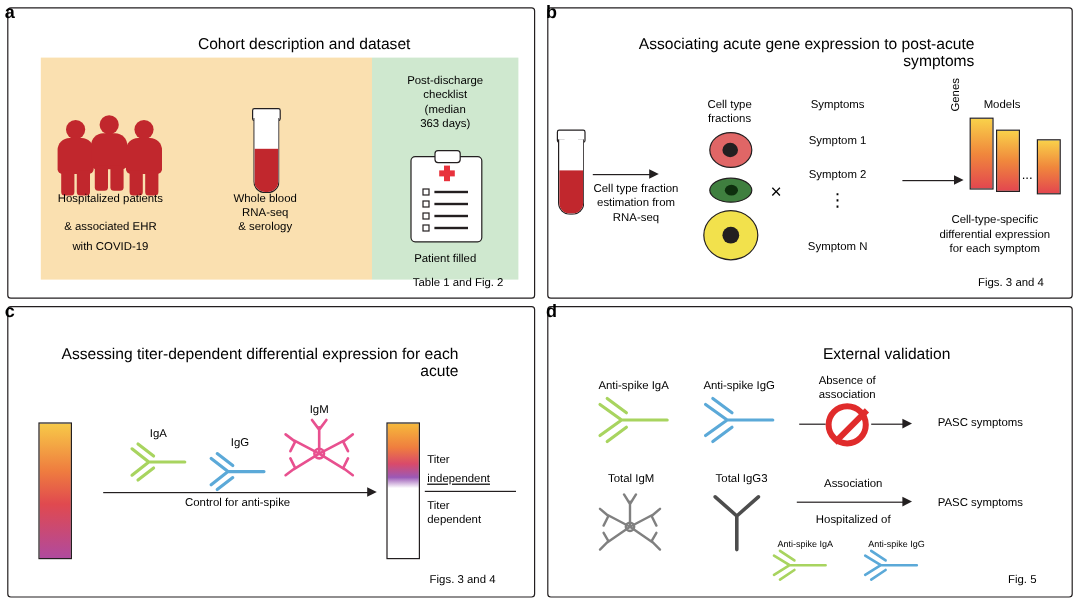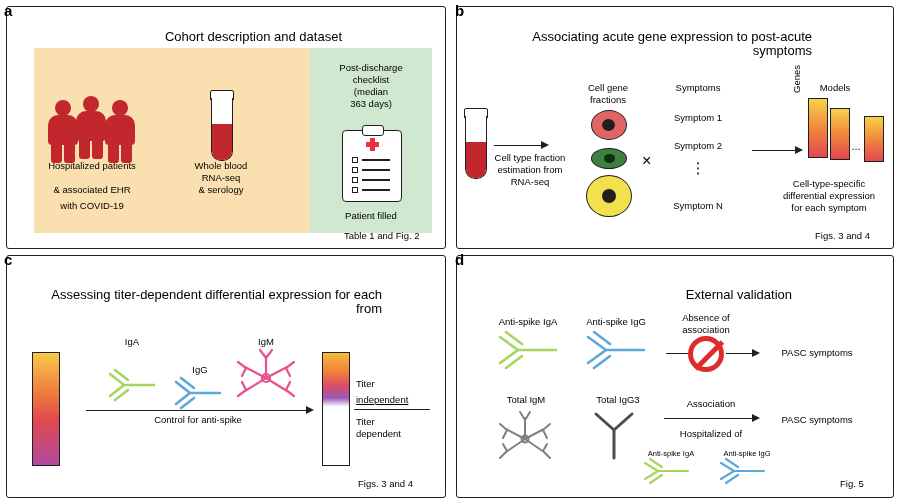--- a/index.html
+++ b/index.html
@@ -315,21 +315,21 @@
         <div class="blood"></div>
       </div>
   </div>
 
   <div class="arrow-line" style="left:494px; top:145px; width:48px;"></div>
   <div class="arrow-head" style="left:541px; top:141px;"></div>
   <div class="lbl" style="left:478px; top:152px; width:104px;">Cell type fraction</div>
   <div class="lbl" style="left:478px; top:164px; width:104px;">estimation from</div>
   <div class="lbl" style="left:478px; top:176px; width:104px;">RNA-seq</div>
 
-  <div class="lbl" style="left:568px; top:82px; width:80px;">Cell gene</div>
+  <div class="lbl" style="left:568px; top:82px; width:80px;">Cell type</div>
   <div class="lbl" style="left:568px; top:94px; width:80px;">fractions</div>
 
   <div class="cell" style="left:591px; top:110px; width:34px; height:28px; border-radius:50%; background:#e06666;">
     <div class="nuc" style="left:10px; top:8px; width:13px; height:12px;"></div>
   </div>
   <div class="cell" style="left:591px; top:148px; width:34px; height:19px; border-radius:50%; background:#3f7f3f;">
     <div class="nuc" style="left:12px; top:5px; width:11px; height:9px; background:#0e2f0e;"></div>
   </div>
   <div class="cell" style="left:586px; top:175px; width:44px; height:40px; border-radius:50%; background:#f2e14c;">
     <div class="nuc" style="left:15px; top:13px; width:14px; height:14px;"></div>
@@ -355,25 +355,25 @@
 
   <div class="lbl" style="left:768px; top:178px; width:122px;">Cell-type-specific</div>
   <div class="lbl" style="left:768px; top:190px; width:122px;">differential expression</div>
   <div class="lbl" style="left:768px; top:202px; width:122px;">for each symptom</div>
 
   <div class="footnote" style="left:815px; top:230px;">Figs. 3 and 4</div>
 
   <div class="panel" id="panel-c"></div>
   <div class="panel-letter" style="left:4px; top:251px;">c</div>
   <div class="panel-title" style="left:42px; top:288px; width:340px;">Assessing titer-dependent differential expression for each</div>
-  <div class="panel-title" style="left:42px; top:302px; width:340px;">from</div>
+  <div class="panel-title" style="left:42px; top:302px; width:340px;">acute</div>
 
   <div class="bar-tall bar-grad-full" style="left:32px; top:352px; width:26px; height:112px;"></div>
 
-  <div class="lbl" style="left:112px; top:336px; width:40px;">IgA</div>
+  <div class="lbl" style="left:112px; top:356px; width:40px;">IgA</div>
   <svg style="position:absolute; left:104px; top:368px;" width="58" height="34">
     <g stroke="#a8d45f" stroke-width="2.6" fill="none" stroke-linecap="round">
       <path d="M6,6 L20,17 M6,28 L20,17 M20,17 L50,17"></path>
       <path d="M11,2 L24,12 M11,32 L24,22"></path>
     </g>
   </svg>
 
   <div class="lbl" style="left:180px; top:364px; width:40px;">IgG</div>
   <svg style="position:absolute; left:170px; top:376px;" width="58" height="34">
     <g stroke="#5ba9d8" stroke-width="2.6" fill="none" stroke-linecap="round">

